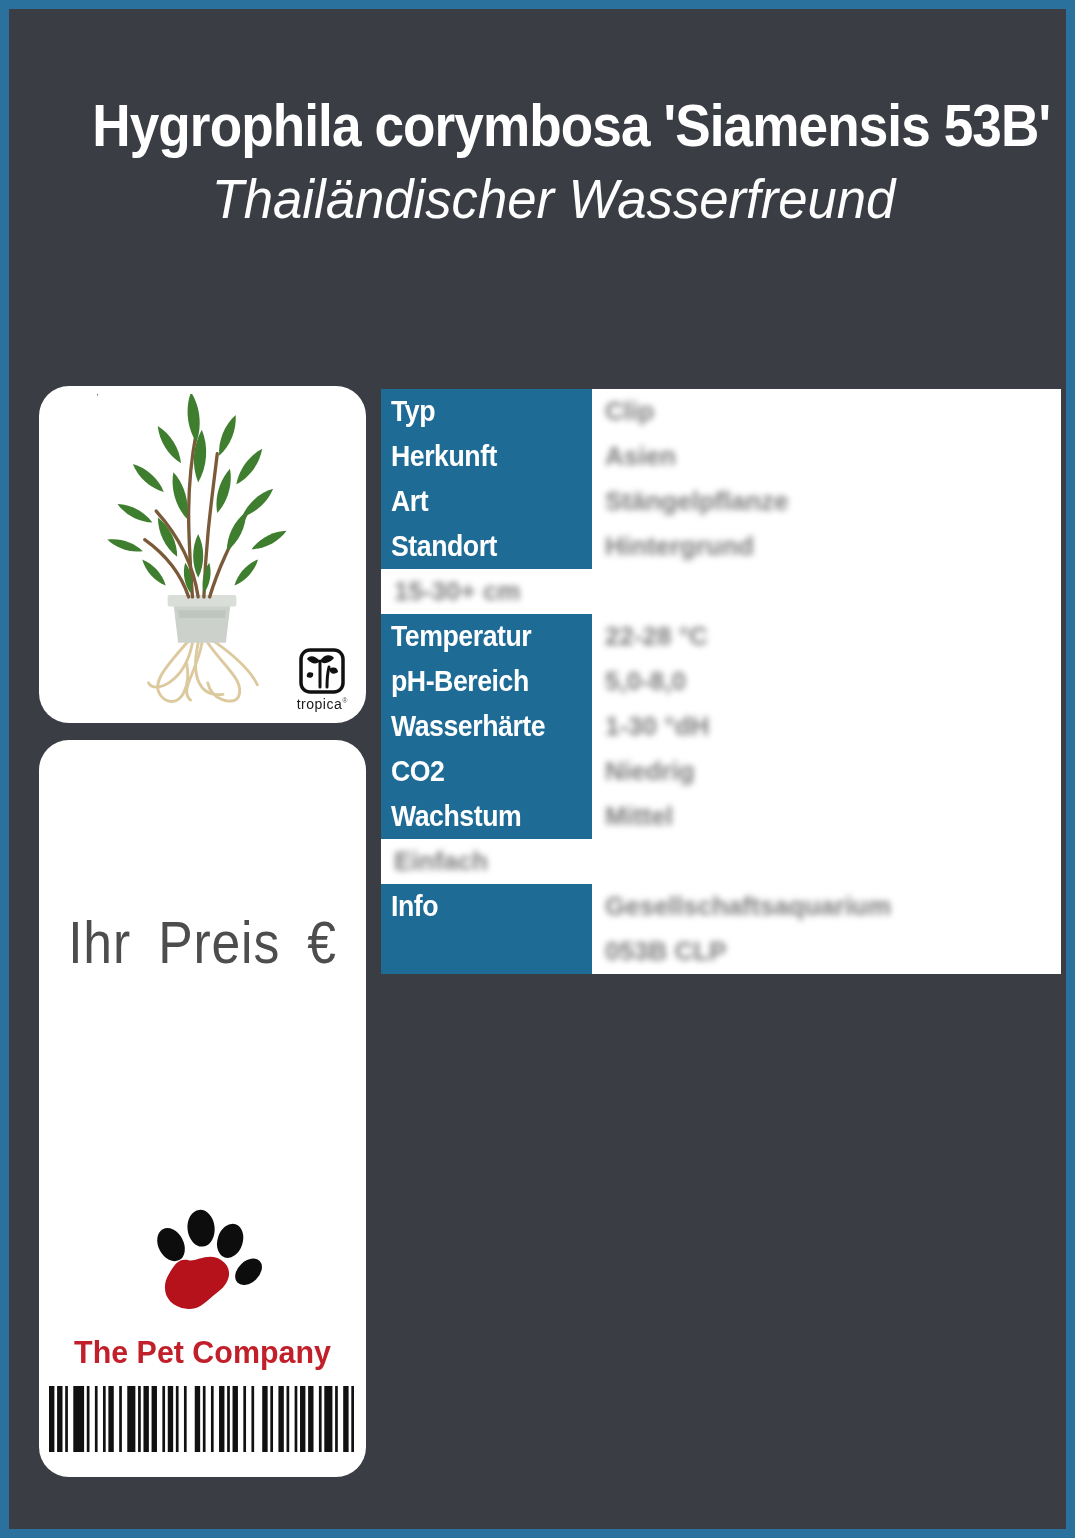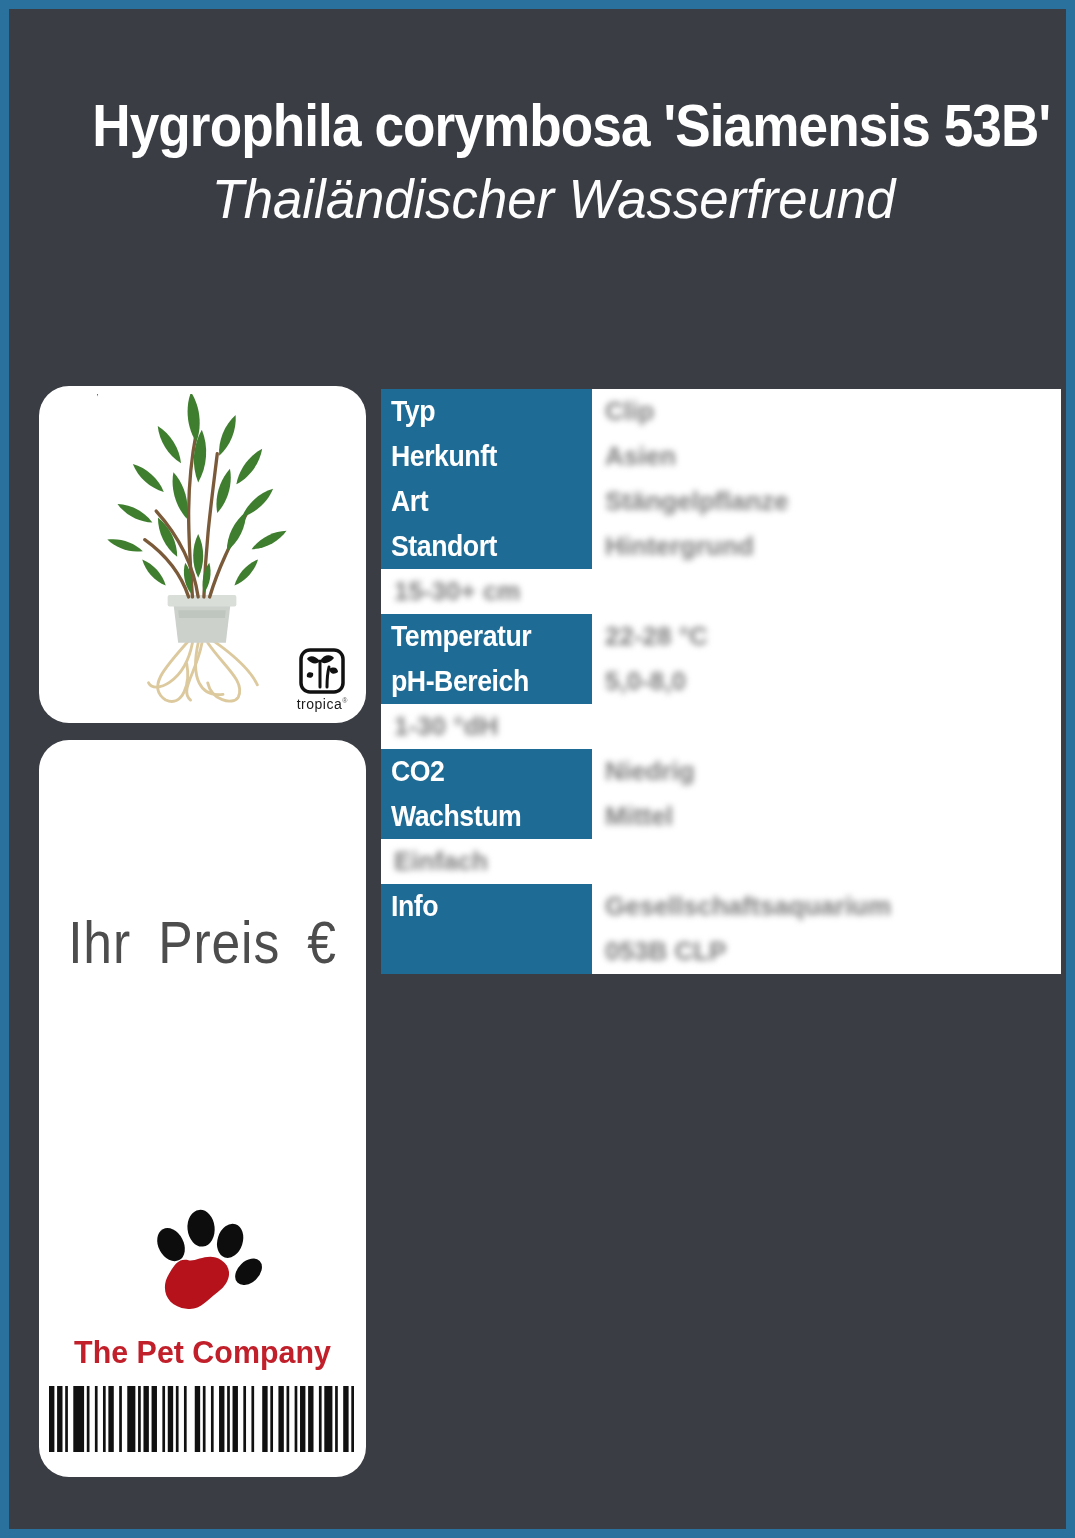--- a/index.html
+++ b/index.html
@@ -267,20 +267,23 @@
     <div class="row">
       <div class="cell-label">
           <span>pH-Bereich</span>
         </div>
       <div class="cell-value">
           <span>5,0-8,0</span>
         </div>
     </div>
 
     <div class="row">
+      <div class="cell-label">
+          <span>Wasserhärte</span>
+        </div>
       <div class="cell-value">
           <span>1-30 °dH</span>
         </div>
     </div>
 
 
     <div class="row">
       <div class="cell-label">
           <span>CO2</span>
         </div>

